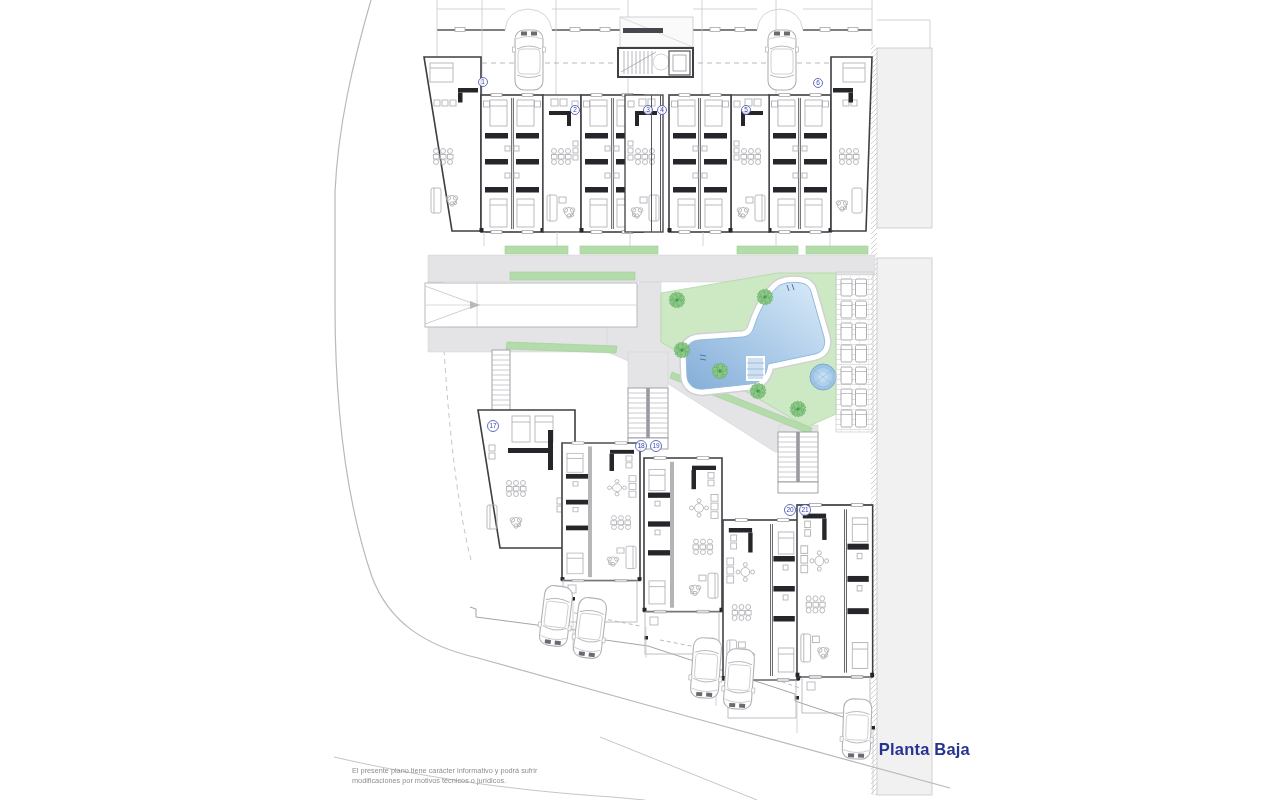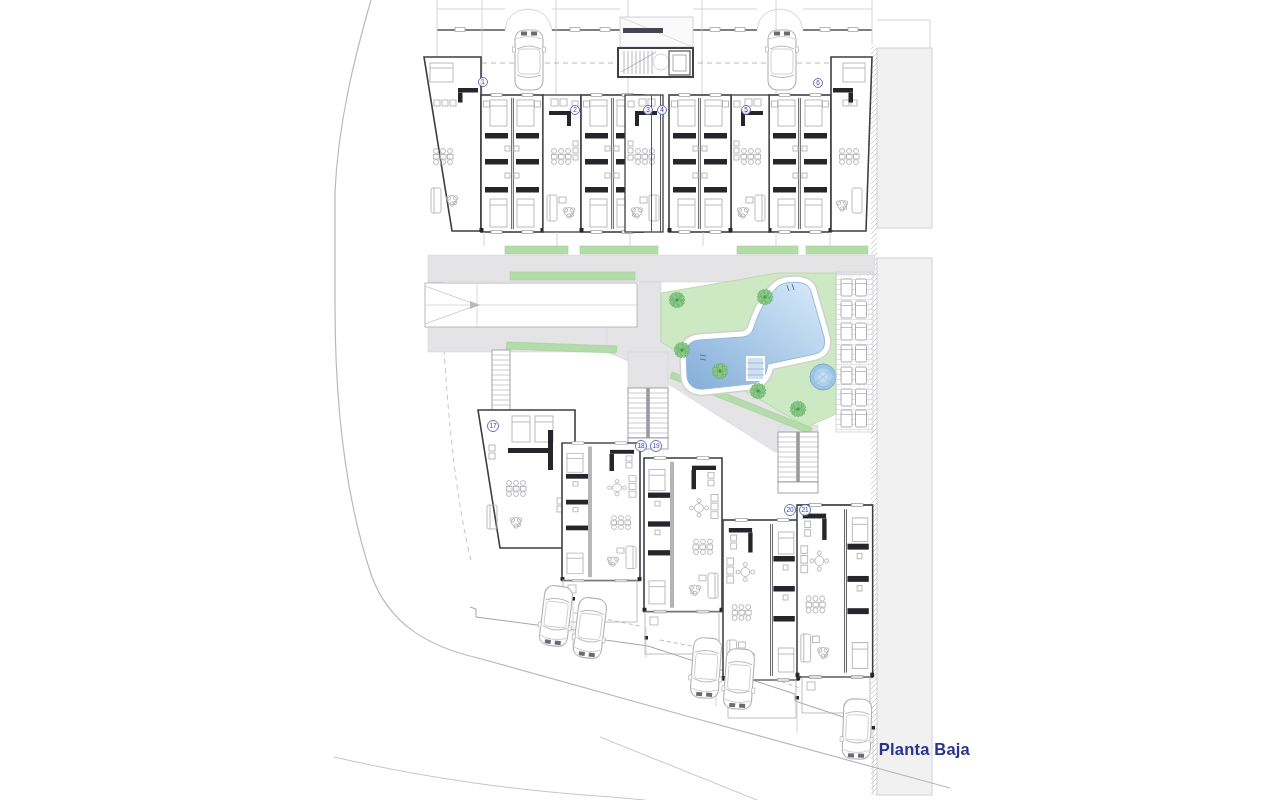--- a/index.html
+++ b/index.html
@@ -501,13 +501,17 @@
           <circle cx="805" cy="510" r="5.5" fill="#ffffff" fill-opacity="0.85" stroke="#3a49b0" stroke-width="0.8"></circle>
           <text x="805" y="512.3" text-anchor="middle" class="mk">21</text>
         </g>
       </g>
 </svg>
 
 <div id="title-block">
   <div>Planta Baja</div>
 </div>
 
+<div id="disclaimer">
+  <div>El presente plano tiene carácter informativo y podrá sufrir</div>
+  <div>modificaciones por motivos técnicos o jurídicos.</div>
 </div>
+</div>
 
 </body></html>

